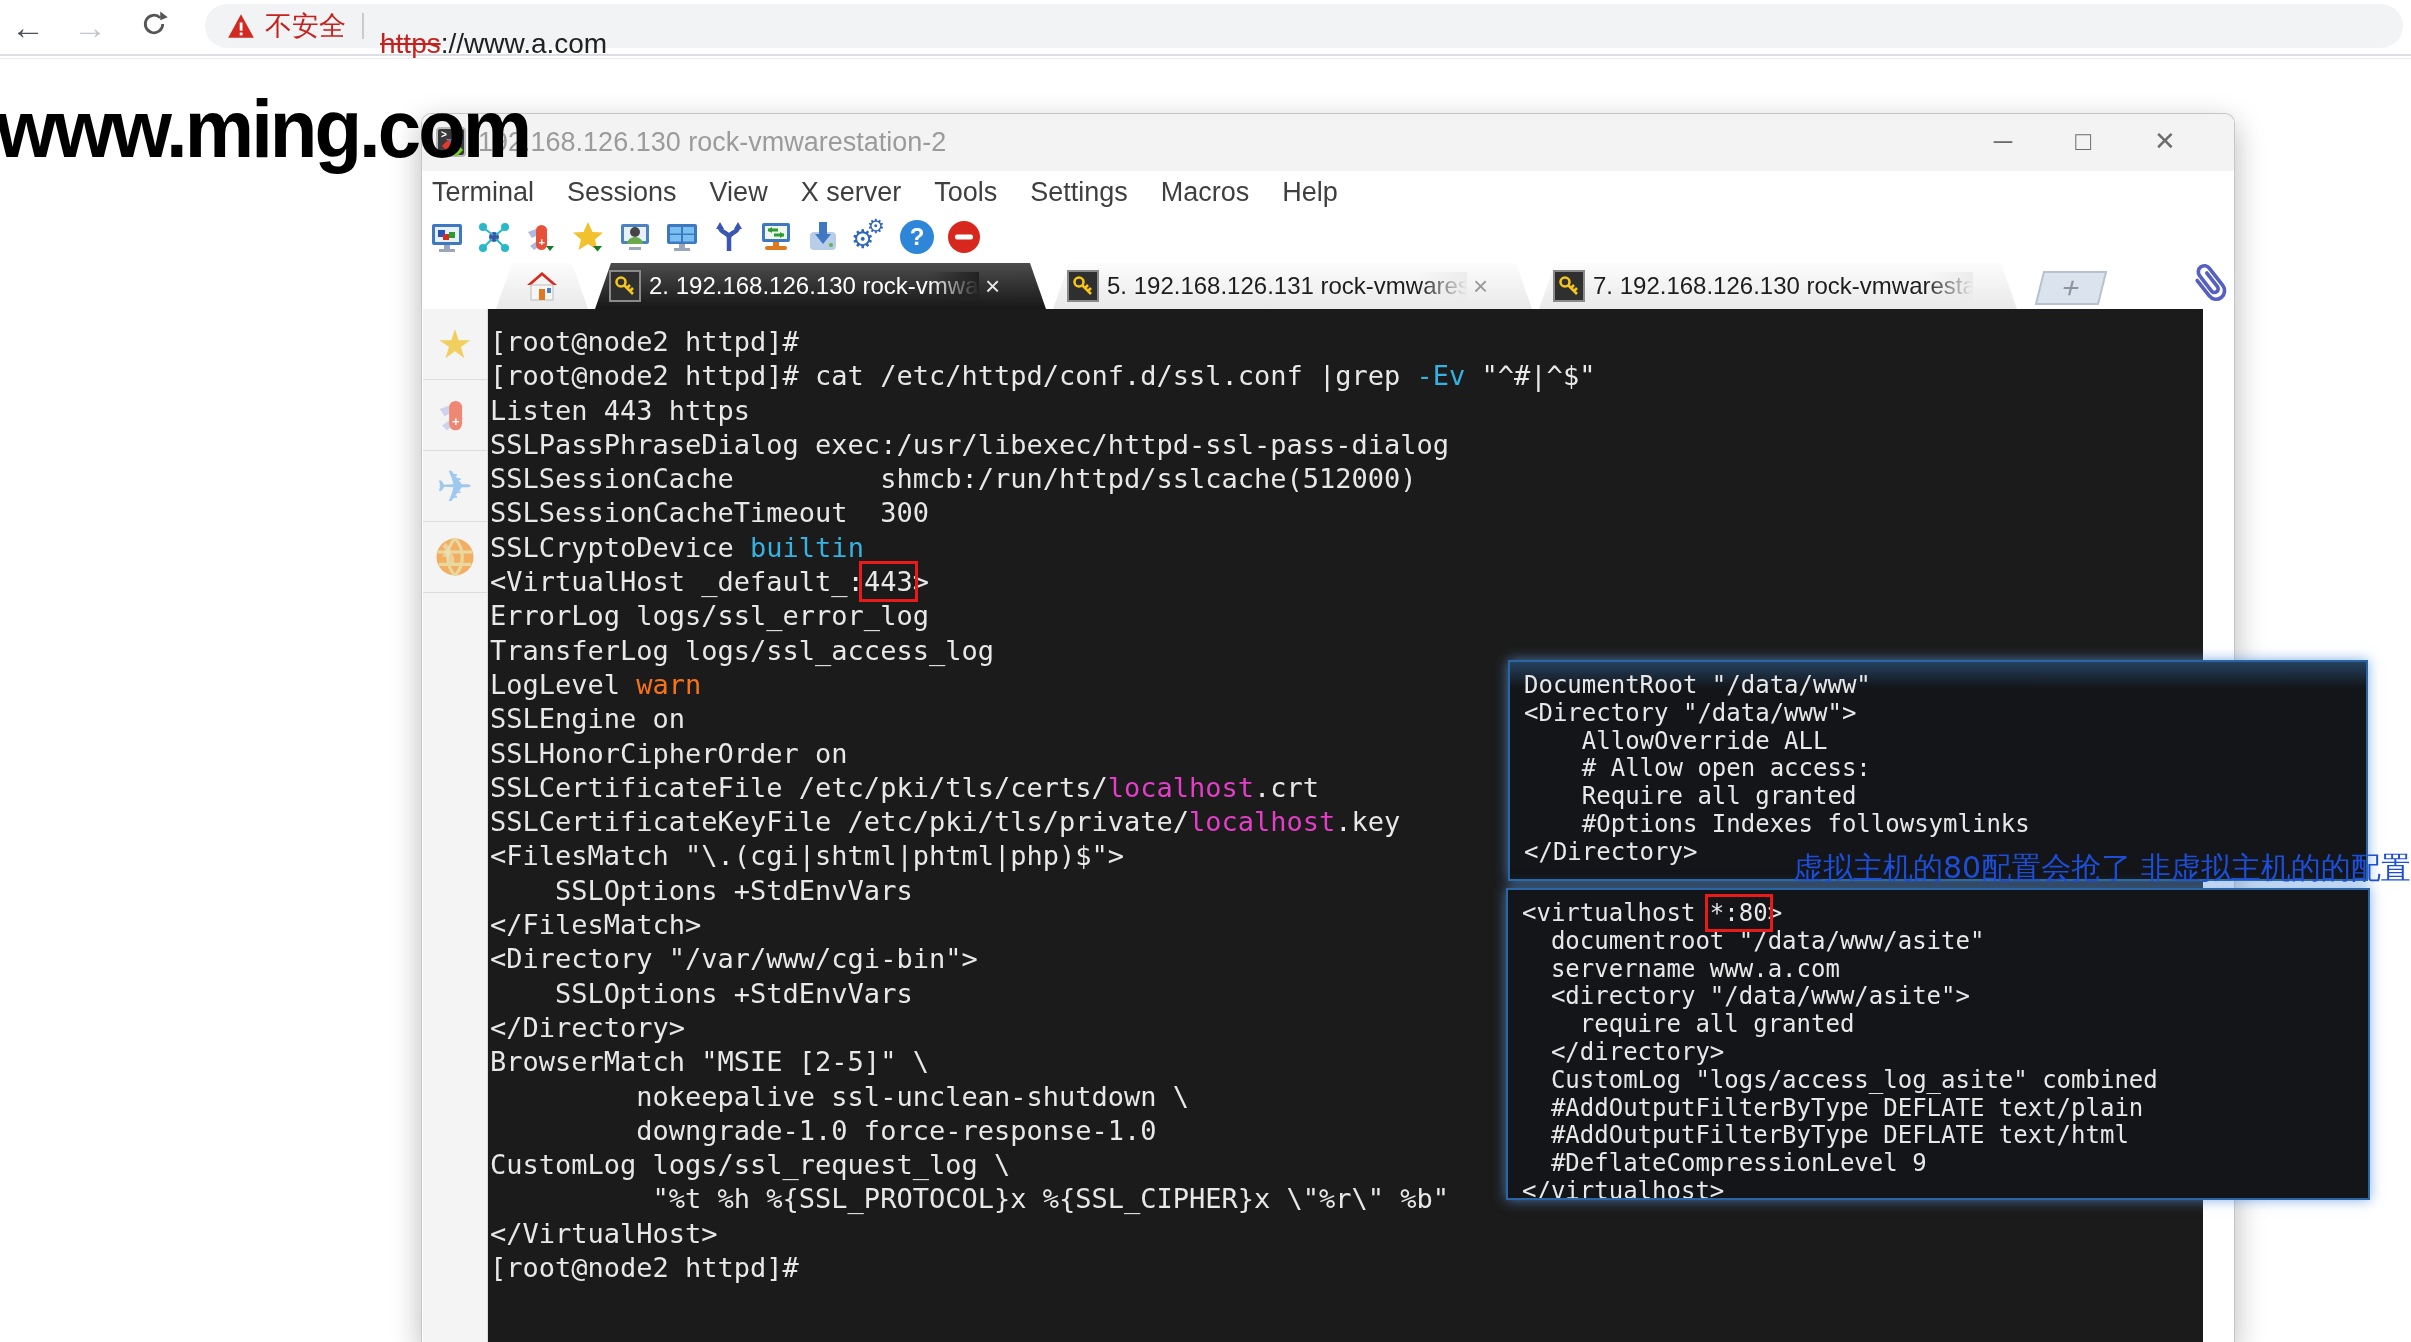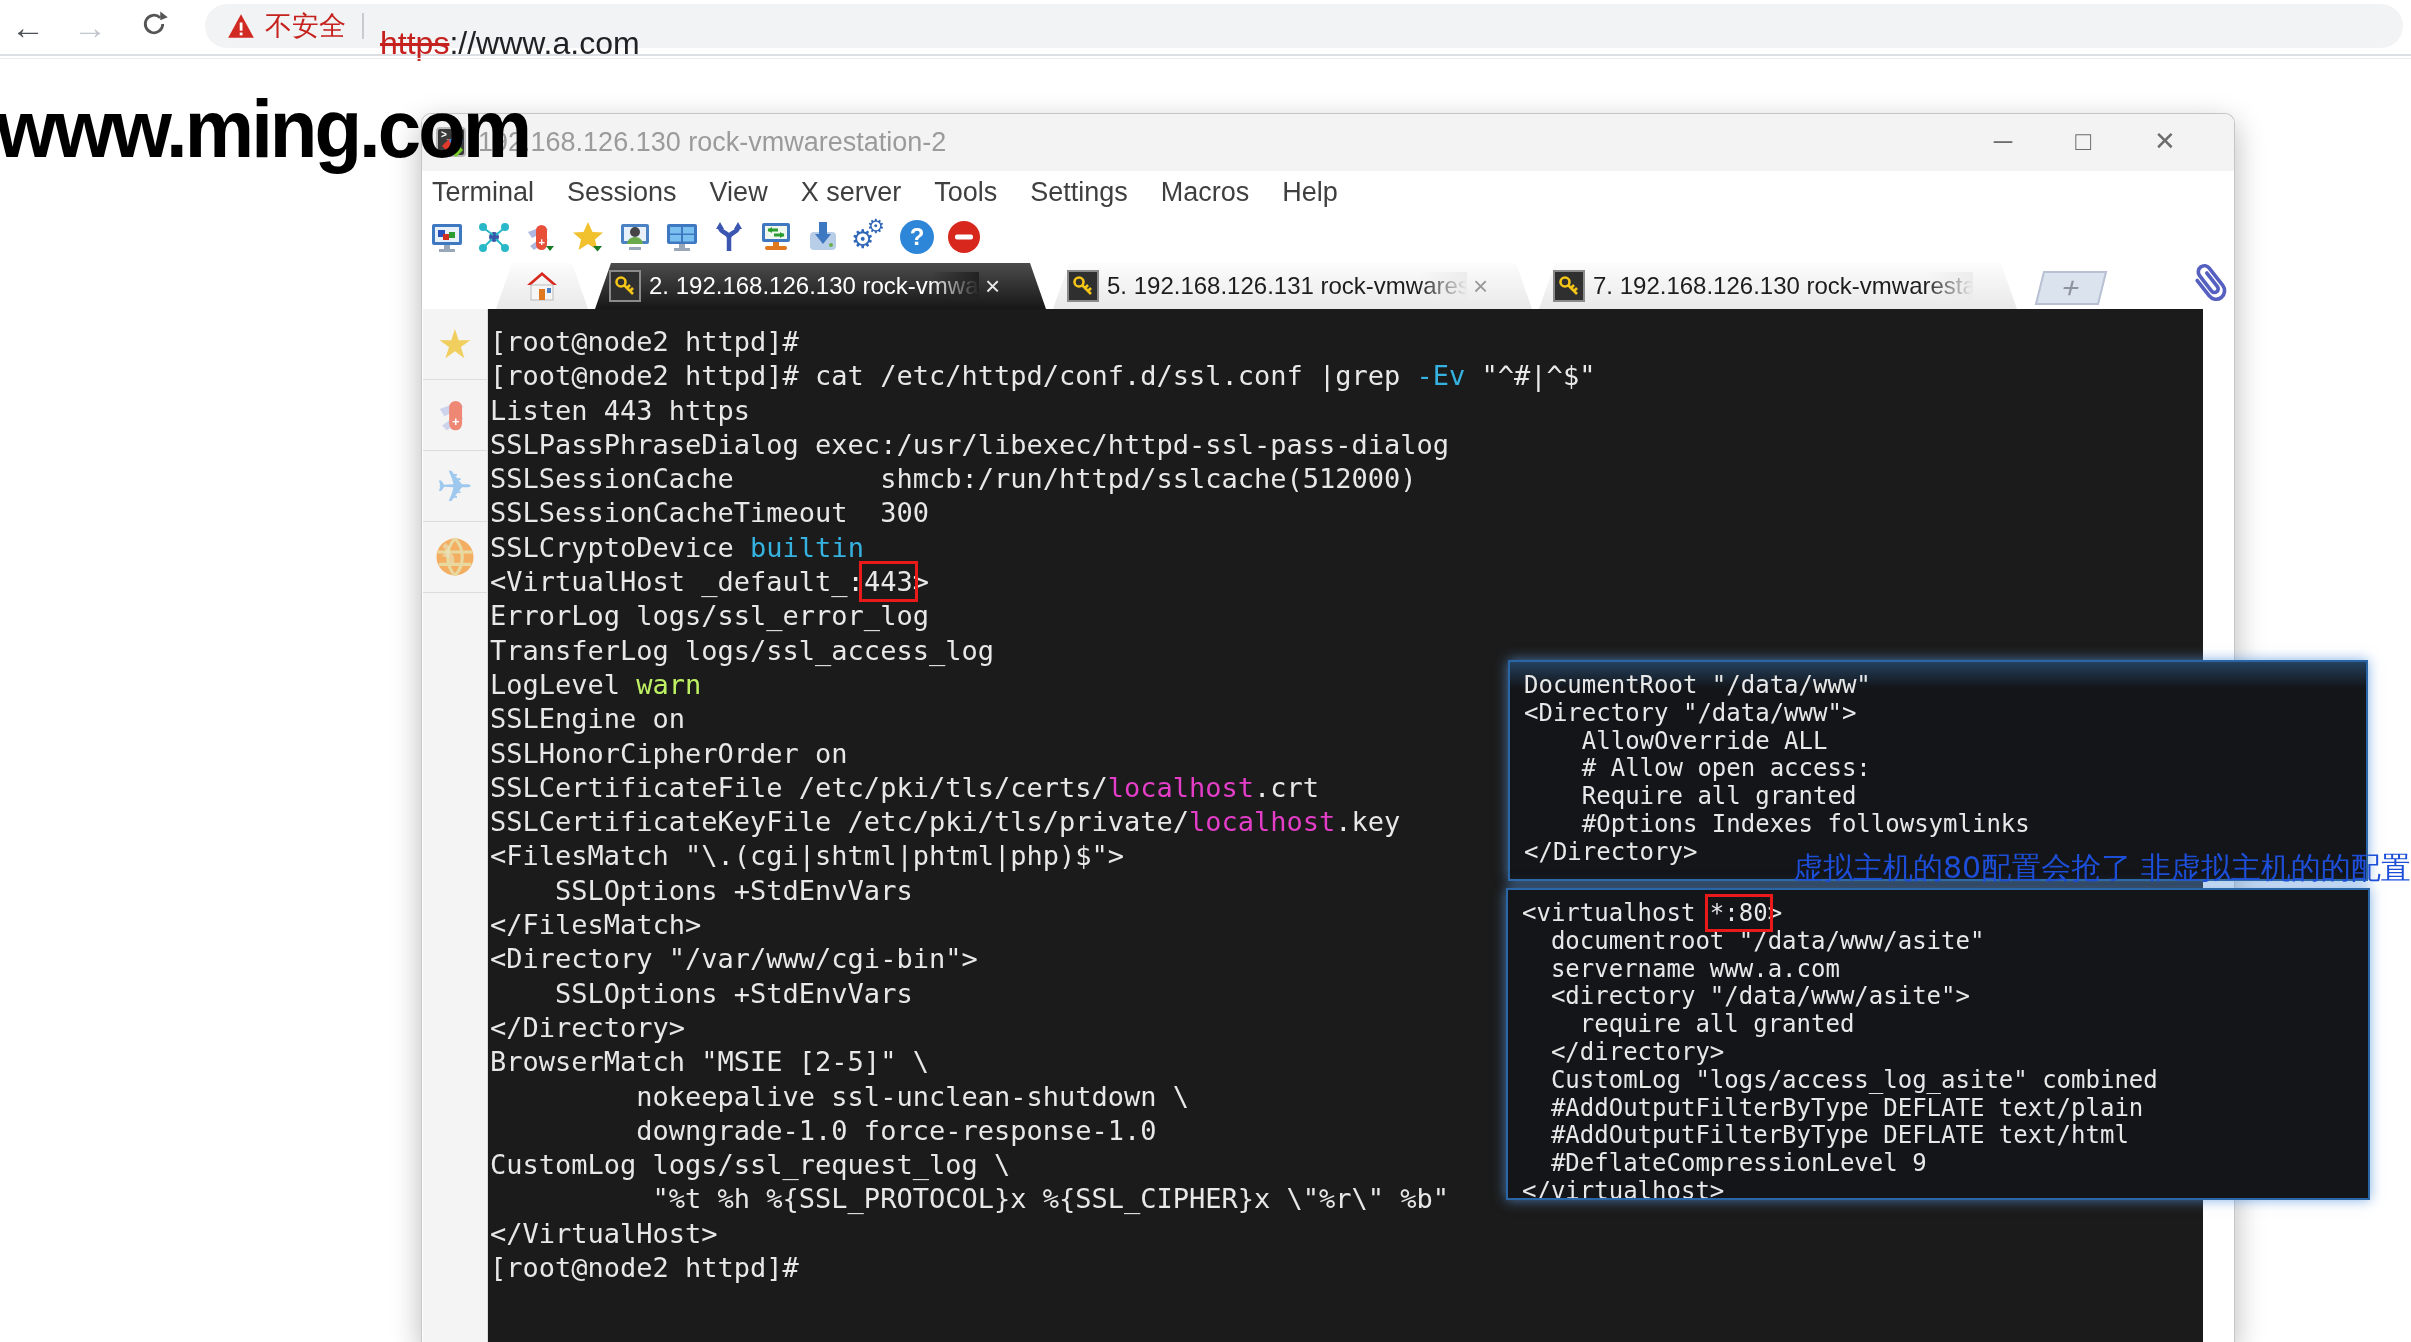--- a/index.html
+++ b/index.html
@@ -10,21 +10,21 @@
   
   .browser-bar{position:absolute;left:0;top:0;width:2411px;height:54px;background:#fff;
                border-bottom:2px solid #dcdfe3;}
   .browser-bar:after{content:'';position:absolute;left:0;top:58px;width:2411px;height:1px;background:#ececec;}
   .nav-ico{position:absolute;top:2px;font-size:34px;line-height:50px;width:44px;text-align:center;color:#4d5156;}
   .nav-fwd{color:#c3c7cc;}
   .omnibox{position:absolute;left:205px;top:4px;width:2198px;height:44px;border-radius:22px;
            background:#f1f3f4;display:flex;align-items:center;padding-left:22px;box-sizing:border-box;}
   .warn-label{color:#c5221f;font-size:27px;margin-left:10px;}
   .omni-div{width:2px;height:26px;background:#c8cbcf;margin:0 16px;}
-  .url-text{font-size:32px;color:#202124;margin-top:35px;}
+  .url-text{font-size:28px;color:#202124;margin-top:35px;}
   .url-scheme{color:#c5221f;text-decoration:line-through;}
 
   
   .page-heading{position:absolute;left:-4px;top:84px;z-index:30;font-size:78px;font-weight:700;
                 letter-spacing:-3px;color:#000;transform:scaleY(1.04);}
 
   
   .xwin{position:absolute;left:421px;top:113px;width:1812px;height:1229px;background:#fff;
         border:1px solid #c6c6c6;border-bottom:none;border-radius:10px 10px 0 0;
         box-shadow:0 10px 30px rgba(0,0,0,.28);z-index:20;}
@@ -65,21 +65,21 @@
 
   
   .sidebar{position:absolute;left:1px;top:195px;width:65px;height:1033px;background:#f4f4f4;
            border-right:1px solid #dcdcdc;box-sizing:border-box;}
   .side-cell{width:100%;height:70px;border-bottom:1px solid #dcdcdc;display:flex;align-items:center;
              justify-content:center;font-size:40px;}
   .terminal{position:absolute;left:66px;top:195px;width:1715px;height:1034px;background:#1b1b1b;
             overflow:hidden;padding:16px 0 0 2px;box-sizing:border-box;}
   .term-line{white-space:pre;font-family:"DejaVu Sans Mono",monospace;font-size:27px;
              line-height:34.3px;color:#e8e8e8;}
-  .c-cyan{color:#35b2e0;text-align:right;} .c-yellow{color:#bef264;} .c-magenta{color:#e43ec8;}
+  .c-cyan{color:#35b2e0;text-align:right;} .c-yellow{color:#f97316;} .c-magenta{color:#e43ec8;}
   .redbox{outline:3px solid #ea1a1a;outline-offset:2px;}
 
   
   .snipbox{position:absolute;background:#131519;border:2px solid #2a66a5;box-sizing:border-box;
            z-index:40;padding:10px 14px;overflow:hidden;
            box-shadow:0 0 12px rgba(90,150,220,.75);}
   .snipbox .term-line{font-size:24px;line-height:27.8px;}
   .glowtop{background:linear-gradient(#24415f,#131519 26px);}
   .annotation{position:absolute;left:1793px;top:848px;z-index:50;color:#1d4ed8;font-size:30px;
               white-space:nowrap;font-family:"DejaVu Sans","Liberation Sans",sans-serif;}

